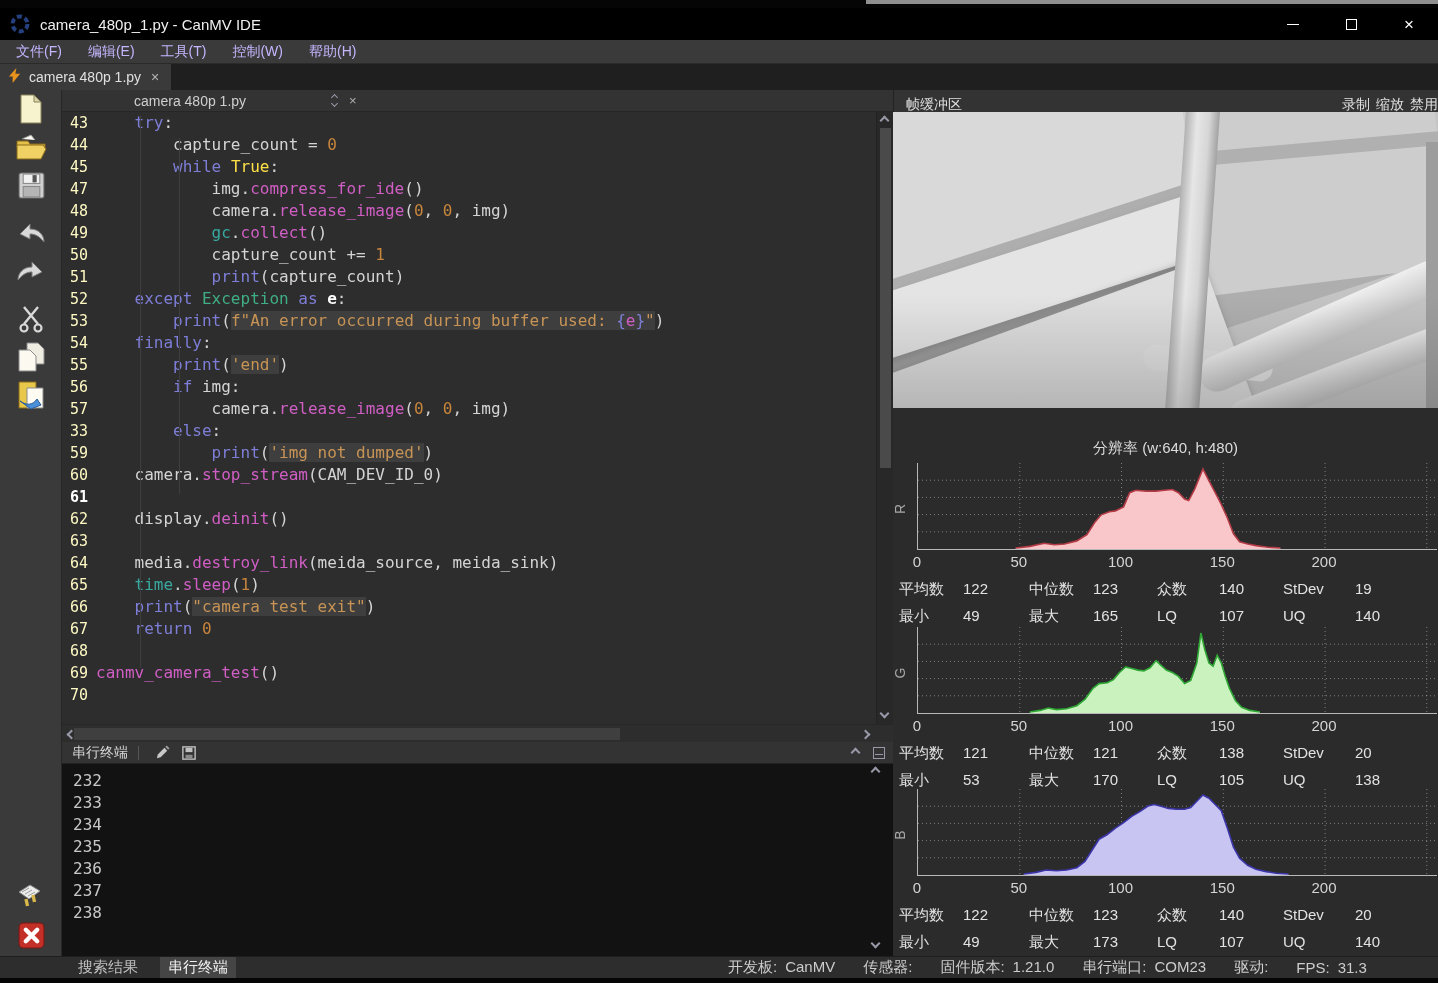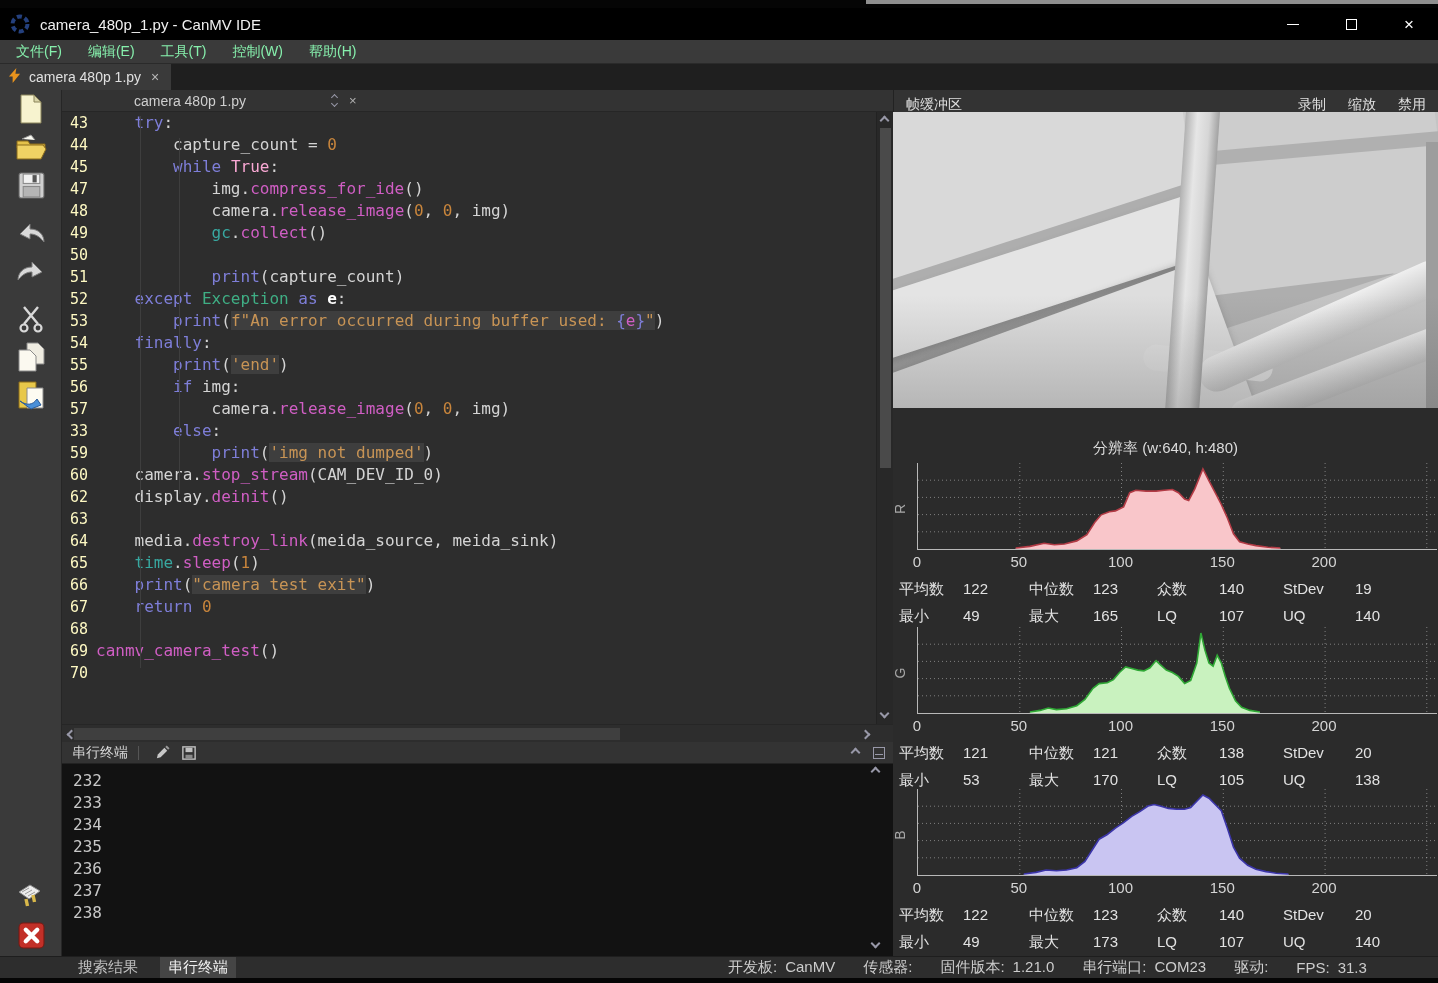--- a/index.html
+++ b/index.html
@@ -18,21 +18,21 @@
   #titlebar .logo{margin-left:10px;margin-right:10px;display:flex;}
   #titlebar .title{color:#f0f0f0;font-size:15px;}
   #win-controls{position:absolute;right:0;top:0;height:32px;display:flex;}
   .win-btn{width:58px;height:32px;display:flex;align-items:center;justify-content:center;color:#fff;font-size:15px;}
   .win-btn .sq{width:11px;height:11px;border:1px solid #fff;}
   .win-btn .mn{width:12px;height:1px;background:#fff;}
   .win-btn .x{font-size:17px;line-height:1;}
 
   
   #menubar{left:0;top:40px;width:1438px;height:24px;background:#3a3a3a;display:flex;align-items:center;gap:26px;padding-left:16px;border-bottom:1px solid #2a2a2a;}
-  .menu-item{color:#86efac;font-size:14px;}
+  .menu-item{color:#c4b5fd;font-size:14px;}
 
   
   #tabbar{left:0;top:64px;width:1438px;height:26px;background:#1f1f1f;display:flex;}
   #doc-tab{display:flex;align-items:center;gap:8px;background:#3a3a3a;padding:0 10px 0 8px;height:26px;}
   #doc-tab .lbl{color:#e0e0e0;font-size:14px;}
   #doc-tab .close{color:#b8b8b8;font-size:14px;padding:0 2px;}
 
   
   #toolbar{left:0;top:90px;width:62px;height:868px;background:#3a3a3a;border-right:1px solid #262626;}
   .tool{width:62px;height:38px;display:flex;align-items:center;justify-content:center;}
@@ -45,21 +45,21 @@
   #editor-header .sorter{margin-left:86px;display:flex;flex-direction:column;gap:1px;}
   #editor-header .close{margin-left:12px;color:#b0b0b0;font-size:13px;}
   #editor-header .pos{margin-left:auto;margin-right:76px;font-size:14px;color:#cfcfcf;margin-top:45px;}
 
   #code-area{left:62px;top:112px;width:814px;height:612px;background:#2d2d2d;overflow:hidden;
              font-family:"DejaVu Sans Mono","Liberation Mono",monospace;font-size:16px;line-height:22px;}
   .cl{display:flex;height:22px;white-space:pre;}
   .ln{width:34px;flex:none;padding-left:8px;color:#fef9c3;font-size:15px;}
   .ln.cur{color:#fff;font-weight:bold;}
   .cseg{}
-  .tok-pln{color:#d4d4d4}.tok-kw{color:#7e7ed8}.tok-cst{color:#f9a8d4}
+  .tok-pln{color:#d4d4d4}.tok-kw{color:#7e7ed8}.tok-cst{color:#fde047}
   .tok-exc{color:#3fae84}.tok-fn{color:#d05ec4}.tok-mod{color:#38a8a0}
   .tok-num{color:#c8853c}
   .tok-str{color:#c89455;background:#3e3e3e}
   .tok-sbr{color:#7e7ed8;background:#3e3e3e}
   .tok-sfn{color:#d05ec4;background:#3e3e3e}
   .tok-bld{color:#ffffff;font-weight:bold}
   .iguide{position:absolute;width:1px;background:#3e3e3e;}
 
   
   #vscroll{left:876px;top:112px;width:17px;height:612px;background:#282828;border-left:1px solid #222;}
@@ -83,21 +83,21 @@
   #term-header .dock{width:12px;height:12px;border:1px solid #9898a8;display:flex;align-items:flex-end;justify-content:center;}
   #term-header .dock i{display:block;width:8px;height:4px;border-top:1px solid #9898a8;}
   #terminal{left:62px;top:764px;width:831px;height:194px;background:#121212;overflow:hidden;
             font-family:"DejaVu Sans Mono","Liberation Mono",monospace;font-size:16px;line-height:22px;color:#c8c8c8;padding:6px 0 0 11px;}
   #term-scroll-up{left:872px;top:768px;}
   #term-scroll-dn{left:872px;top:940px;}
 
   
   #fb-header{left:893px;top:90px;width:545px;height:30px;background:#333;border-bottom:1px solid #262626;display:flex;align-items:center;border-left:1px solid #222;}
   #fb-header .t{margin-left:12px;font-size:14px;color:#e0e0e0;}
-  #fb-header .actions{margin-left:auto;margin-right:12px;display:flex;gap:22px;}
+  #fb-header .actions{margin-left:auto;display:flex;gap:6px;}
   #fb-header .actions span{font-size:14px;color:#e0e0e0;}
 
   #camera{left:893px;top:112px;width:545px;height:296px;background:#c4c4c4;overflow:hidden;}
   #camera div{position:absolute;}
 
   #hist-bar{left:893px;top:408px;width:545px;height:26px;background:#333;display:flex;align-items:center;border-top:1px solid #222;}
   #hist-bar .t{margin-left:12px;font-size:14px;color:#e0e0e0;}
   #hist-select{position:absolute;left:112px;top:1px;width:433px;height:24px;background:#3e3e3e;display:flex;align-items:center;justify-content:center;}
   #hist-select .cs{font-size:14px;color:#e0e0e0;}
   #hist-select .arrows{position:absolute;right:7px;top:4px;display:flex;flex-direction:column;gap:2px;}
@@ -253,31 +253,32 @@
 
   <div class="abs" id="code-area">
     <div class="iguide" style="left:78px;top:4px;height:552px;"></div>
     <div class="iguide" style="left:117px;top:26px;height:356px;"></div>
   <div class="cl"><span class="ln">43</span><span class="cseg"><span class="tok-pln">    </span><span class="tok-kw">try</span><span class="tok-pln">:</span></span></div>
       <div class="cl"><span class="ln">44</span><span class="cseg"><span class="tok-pln">        capture_count = </span><span class="tok-num">0</span></span></div>
       <div class="cl"><span class="ln">45</span><span class="cseg"><span class="tok-pln">        </span><span class="tok-kw">while</span><span class="tok-pln"> </span><span class="tok-cst">True</span><span class="tok-pln">:</span></span></div>
       <div class="cl"><span class="ln">47</span><span class="cseg"><span class="tok-pln">            img.</span><span class="tok-fn">compress_for_ide</span><span class="tok-pln">()</span></span></div>
       <div class="cl"><span class="ln">48</span><span class="cseg"><span class="tok-pln">            camera.</span><span class="tok-fn">release_image</span><span class="tok-pln">(</span><span class="tok-num">0</span><span class="tok-pln">, </span><span class="tok-num">0</span><span class="tok-pln">, img)</span></span></div>
       <div class="cl"><span class="ln">49</span><span class="cseg"><span class="tok-pln">            </span><span class="tok-mod">gc</span><span class="tok-pln">.</span><span class="tok-fn">collect</span><span class="tok-pln">()</span></span></div>
-      <div class="cl"><span class="ln">50</span></div>
+      <div class="cl"><span class="ln">50</span><span class="cseg"><span class="tok-pln">            capture_count += </span><span class="tok-num">1</span></span></div>
       <div class="cl"><span class="ln">51</span><span class="cseg"><span class="tok-pln">            </span><span class="tok-kw">print</span><span class="tok-pln">(capture_count)</span></span></div>
       <div class="cl"><span class="ln">52</span><span class="cseg"><span class="tok-pln">    </span><span class="tok-kw">except</span><span class="tok-pln"> </span><span class="tok-exc">Exception</span><span class="tok-pln"> </span><span class="tok-kw">as</span><span class="tok-pln"> </span><span class="tok-bld">e</span><span class="tok-pln">:</span></span></div>
       <div class="cl"><span class="ln">53</span><span class="cseg"><span class="tok-pln">        </span><span class="tok-kw">print</span><span class="tok-pln">(</span><span class="tok-str">f"An error occurred during buffer used: </span><span class="tok-sbr">{</span><span class="tok-sfn">e</span><span class="tok-sbr">}</span><span class="tok-str">"</span><span class="tok-pln">)</span></span></div>
       <div class="cl"><span class="ln">54</span><span class="cseg"><span class="tok-pln">    </span><span class="tok-kw">finally</span><span class="tok-pln">:</span></span></div>
       <div class="cl"><span class="ln">55</span><span class="cseg"><span class="tok-pln">        </span><span class="tok-kw">print</span><span class="tok-pln">(</span><span class="tok-str">'end'</span><span class="tok-pln">)</span></span></div>
       <div class="cl"><span class="ln">56</span><span class="cseg"><span class="tok-pln">        </span><span class="tok-kw">if</span><span class="tok-pln"> img:</span></span></div>
       <div class="cl"><span class="ln">57</span><span class="cseg"><span class="tok-pln">            camera.</span><span class="tok-fn">release_image</span><span class="tok-pln">(</span><span class="tok-num">0</span><span class="tok-pln">, </span><span class="tok-num">0</span><span class="tok-pln">, img)</span></span></div>
       <div class="cl"><span class="ln">33</span><span class="cseg"><span class="tok-pln">        </span><span class="tok-kw">else</span><span class="tok-pln">:</span></span></div>
       <div class="cl"><span class="ln">59</span><span class="cseg"><span class="tok-pln">            </span><span class="tok-kw">print</span><span class="tok-pln">(</span><span class="tok-str">'img not dumped'</span><span class="tok-pln">)</span></span></div>
       <div class="cl"><span class="ln">60</span><span class="cseg"><span class="tok-pln">    camera.</span><span class="tok-fn">stop_stream</span><span class="tok-pln">(CAM_DEV_ID_0)</span></span></div>
+      <div class="cl"><span class="ln cur">61</span><span class="cseg"></span></div>
       <div class="cl"><span class="ln">62</span><span class="cseg"><span class="tok-pln">    display.</span><span class="tok-fn">deinit</span><span class="tok-pln">()</span></span></div>
       <div class="cl"><span class="ln">63</span><span class="cseg"></span></div>
       <div class="cl"><span class="ln">64</span><span class="cseg"><span class="tok-pln">    media.</span><span class="tok-fn">destroy_link</span><span class="tok-pln">(meida_source, meida_sink)</span></span></div>
       <div class="cl"><span class="ln">65</span><span class="cseg"><span class="tok-pln">    </span><span class="tok-mod">time</span><span class="tok-pln">.</span><span class="tok-fn">sleep</span><span class="tok-pln">(</span><span class="tok-num">1</span><span class="tok-pln">)</span></span></div>
       <div class="cl"><span class="ln">66</span><span class="cseg"><span class="tok-pln">    </span><span class="tok-kw">print</span><span class="tok-pln">(</span><span class="tok-str">"camera test exit"</span><span class="tok-pln">)</span></span></div>
       <div class="cl"><span class="ln">67</span><span class="cseg"><span class="tok-pln">    </span><span class="tok-kw">return</span><span class="tok-pln"> </span><span class="tok-num">0</span></span></div>
       <div class="cl"><span class="ln">68</span><span class="cseg"></span></div>
       <div class="cl"><span class="ln">69</span><span class="cseg"><span class="tok-fn">canmv_camera_test</span><span class="tok-pln">()</span></span></div>
       <div class="cl"><span class="ln">70</span><span class="cseg"></span></div>
     </div>

